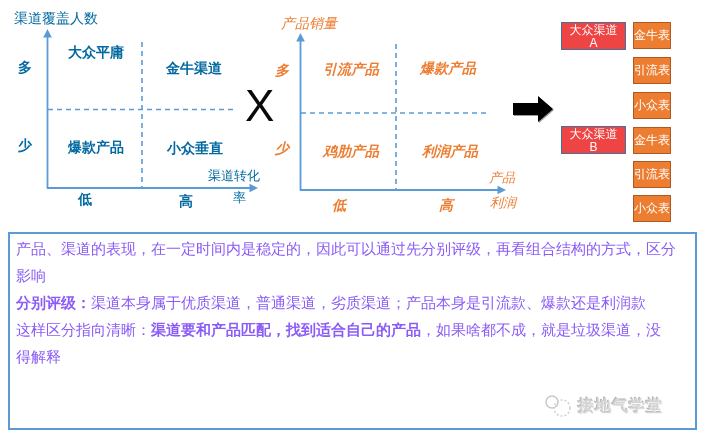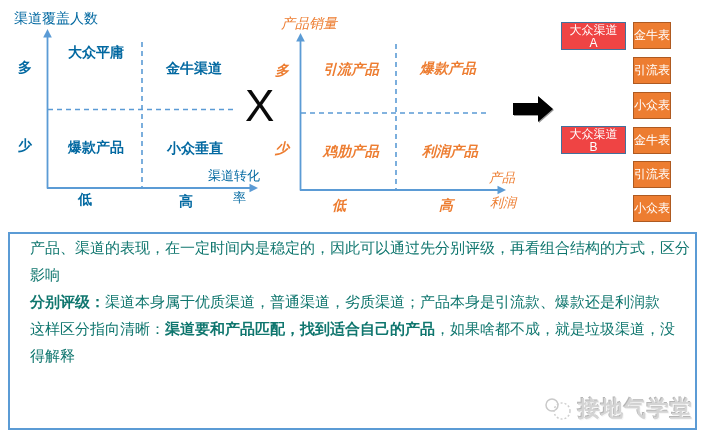--- a/index.html
+++ b/index.html
@@ -25,28 +25,28 @@
     text-align:center; font-size:12px; line-height:13px; padding-top:1px;
   }
   .perf-box {
     position:absolute; width:38px; height:27px; box-sizing:border-box;
     background:#ED7D31; border:1px solid #AE5A21; color:#fff;
     text-align:center; font-size:12px; line-height:25px;
   }
   .note-box {
     position:absolute; left:8px; top:232px; width:689px; height:198px;
     box-sizing:border-box; border:2px solid #5B9BD5; background:#fff;
-    padding:2px 20px; font-family:Liberation Mono, monospace;
-    font-size:15px; line-height:27px; color:#0f766e;
+    padding:2px 6px; font-family:Liberation Serif, serif;
+    font-size:15px; line-height:27px; color:#8b5cf6;
   }
   .note-line { white-space:nowrap; }
   .note-line .b { font-weight:bold; }
   .watermark {
     position:absolute; left:543px; top:394px; display:flex; align-items:center;
-    gap:5px; color:#d4d4d4; font-size:22px; font-weight:bold; letter-spacing:1px;
+    gap:5px; color:#d4d4d4; font-size:16px; font-weight:bold; letter-spacing:1px;
     text-shadow:1px 1px 0 #f7f7f7, -1px -1px 0 #b5b5b5;
     font-family:"Liberation Sans", sans-serif;
     justify-content:flex-end;
   }
 </style>
 </head>
 <body>
 
 <div class="stage">
 

